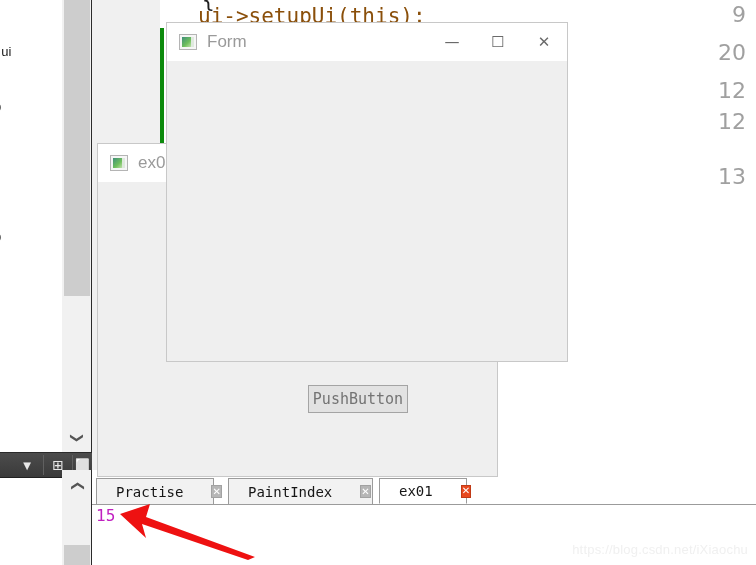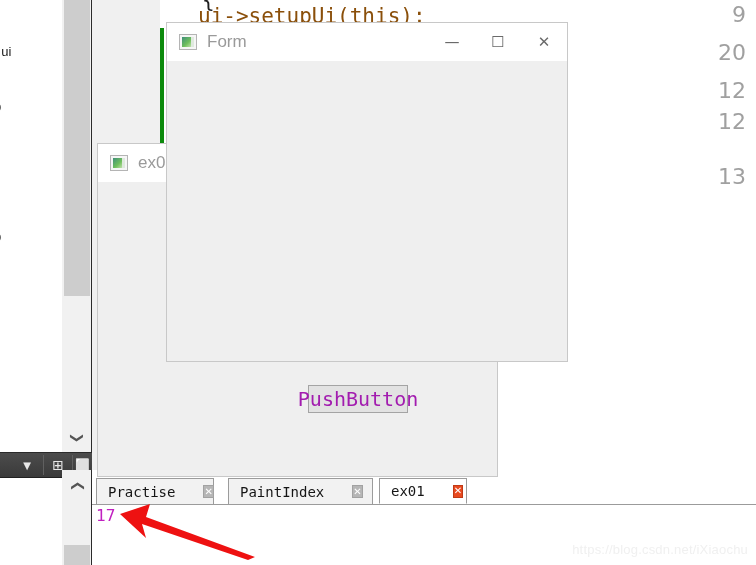--- a/index.html
+++ b/index.html
@@ -121,21 +121,21 @@
   .tabbar {
     position: absolute; left: 0; top: 8px;
     height: 26px; width: 664px;
     border-bottom: 1px solid #9b9b9b;
   }
   .tab {
     position: absolute; top: 0;
     height: 26px;
     box-sizing: border-box;
     display: flex; align-items: center;
-    padding: 0 11px;
+    padding: 0 19px;
     background: #f2f2f2;
     border: 1px solid #9b9b9b;
     border-bottom: none;
     font-family: "DejaVu Sans Mono", monospace;
     font-size: 14px;
     color: #151515;
     gap: 20px;
   }
   .tab.active {
     background: #ffffff;
@@ -242,22 +242,22 @@
     background: #efefef;
     height: calc(100% - 38px);
   }
 
   .pushbutton {
     position: absolute;
     box-sizing: border-box;
     background: #e2e2e2;
     border: 1px solid #a4a4a4;
     font-family: "DejaVu Sans Mono", monospace;
-    font-size: 20px;
-    color: #a21caf;
+    font-size: 15px;
+    color: #737373;
     display: flex; align-items: center; justify-content: center;
   }
 
   
   .arrow { position: absolute; pointer-events: none; }
 </style>
 </head>
 <body>
 
 <div id="root">
@@ -334,21 +334,21 @@
       <div class="tab" style="left:136px; width:145px;">
         <span class="tab-label">PaintIndex</span>
         <span class="tab-close">✕</span>
       </div>
       <div class="tab active" style="left:287px; width:88px;">
         <span class="tab-label">ex01</span>
         <span class="tab-close hot">✕</span>
       </div>
     </div>
 
-    <div class="console-out">17</div>
+    <div class="console-out">15</div>
 
     <div class="watermark">https://blog.csdn.net/iXiaochu</div>
   </div>
 
   <svg class="arrow" style="left:120px; top:500px; width:140px; height:60px; z-index:90;" viewBox="0 0 140 60">
     <polygon points="0,14 30,4 26,17 135,57 128,60 22,24 26,38" fill="#ee1111"></polygon>
   </svg>
 
 </div>
 

